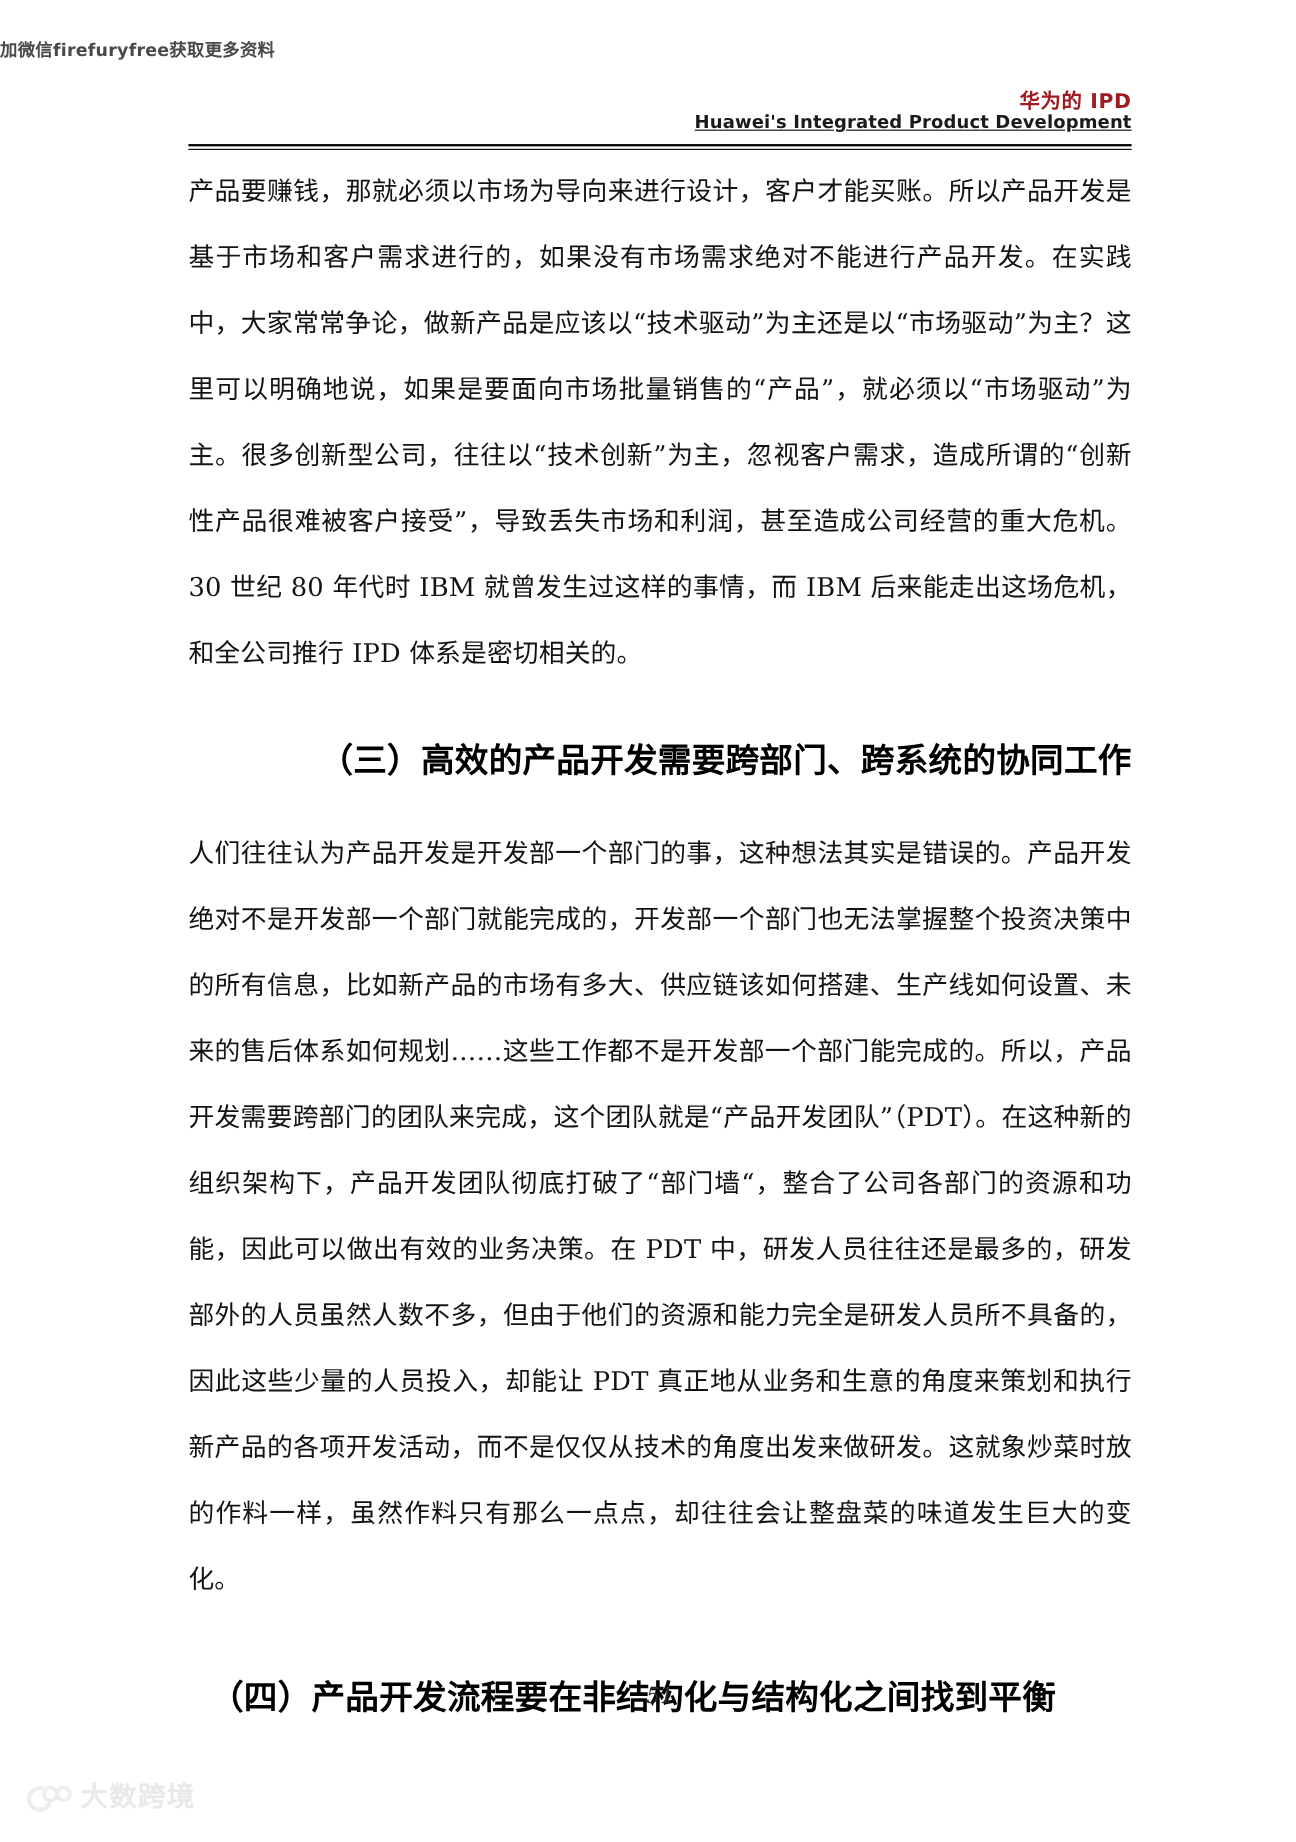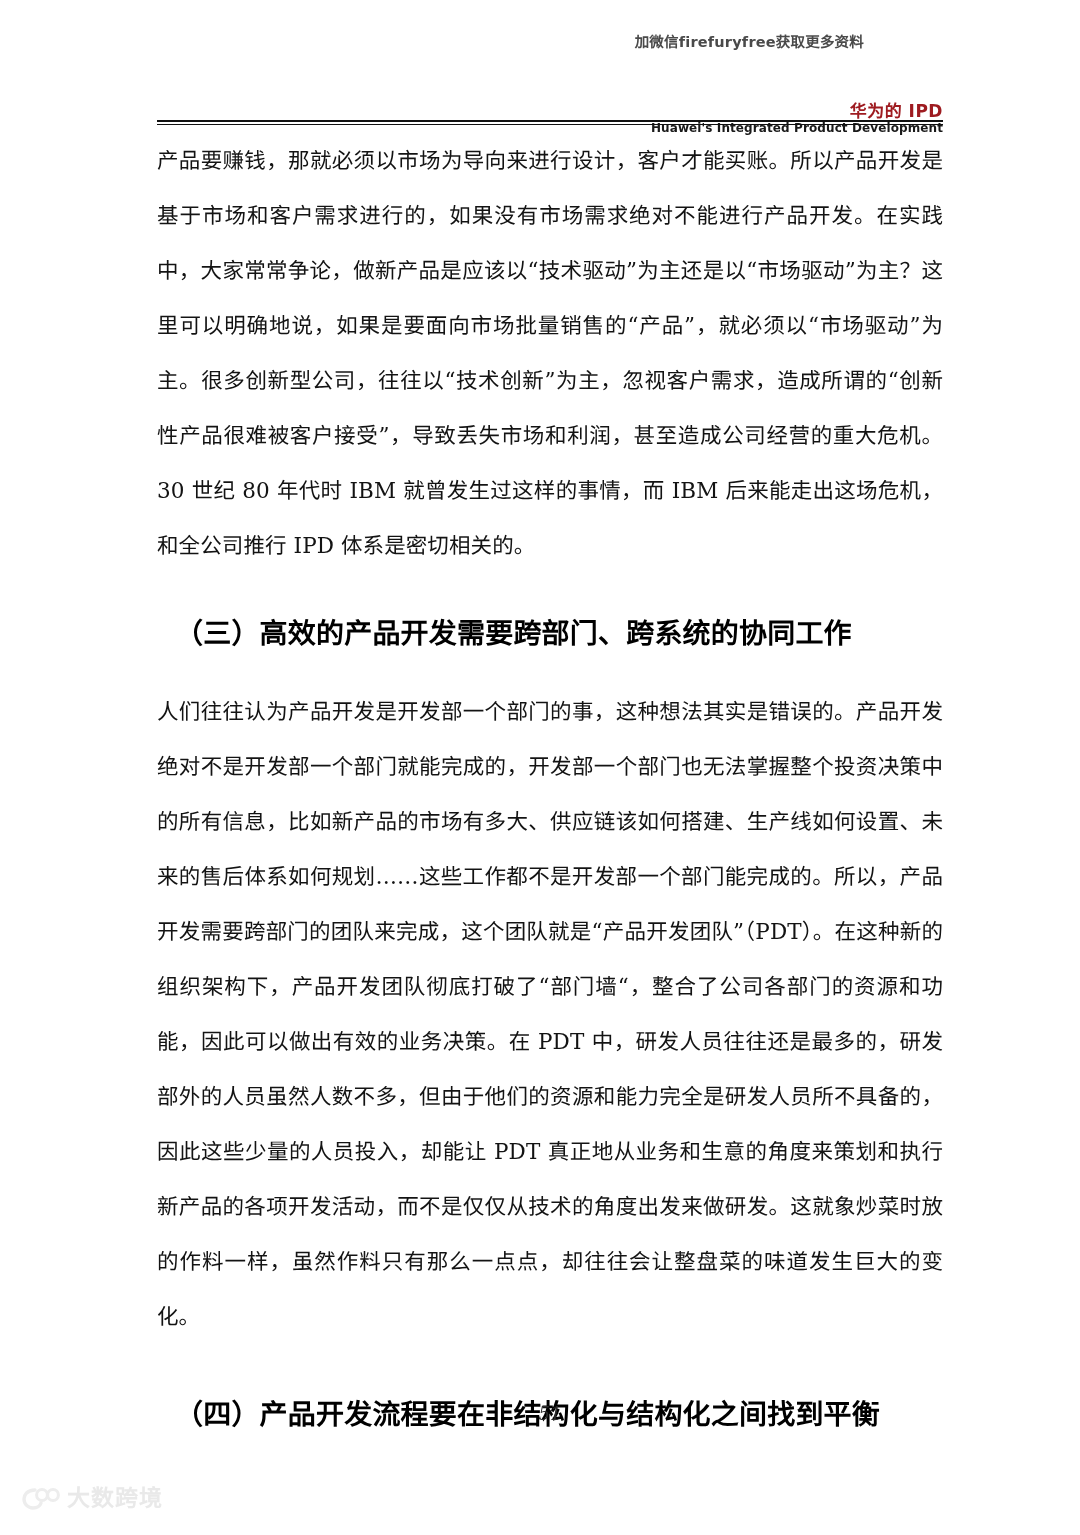--- a/index.html
+++ b/index.html
@@ -16,21 +16,21 @@
     font-family: "DejaVu Serif", "Liberation Serif", serif;
     color: #1a1a1a;
   }
 
   
   .top-watermark {
     position: absolute;
     top: 30px;
     left: 0;
     width: 864px;
-    text-align: right;
+    text-align: left;
     font-family: "DejaVu Sans", "Liberation Sans", sans-serif;
     font-size: 14.5px;
     font-weight: 700;
     color: #4a4a4a;
     letter-spacing: 0.2px;
     white-space: nowrap;
   }
 
   
   .page {
@@ -69,39 +69,39 @@
     color: #1a1a1a;
     letter-spacing: 0.5px;
     line-height: 18px;
     white-space: nowrap;
   }
   .header-right {
     position: absolute;
     right: 0;
     top: 1px;
     text-align: right;
-    margin-top: 26px;
   }
   .ipd-cn {
     font-family: "DejaVu Sans", "Liberation Sans", sans-serif;
     font-size: 17px;
     font-weight: 700;
     color: #9e1b20;
     letter-spacing: 0.5px;
     line-height: 20px;
     white-space: nowrap;
   }
   .ipd-en {
     font-family: "DejaVu Sans", "Liberation Sans", sans-serif;
-    font-size: 12px;
+    font-size: 15px;
     font-weight: 700;
     color: #1a1a1a;
     letter-spacing: 0.1px;
     line-height: 14px;
     white-space: nowrap;
+    text-decoration: underline;
   }
   .header-rule {
     position: absolute;
     top: 120px;
     left: 0;
     width: 786px;
   }
   .header-rule .thick {
     height: 2.2px;
     background: #111;
@@ -138,21 +138,21 @@
   h2.heading {
     margin: 26px 0 20px 0;
     font-size: 28px;
     line-height: 53px;
     font-weight: 700;
     color: #000;
     text-indent: 18px;
     letter-spacing: 0.2px;
     font-family: "DejaVu Serif", "Liberation Serif", serif;
   }
-  h2.heading-3 { margin-top: 34px; margin-bottom: 24px; }
+  h2.heading-3 { margin-top: 34px; margin-bottom: 24px; text-align: right; }
   h2.heading-4 { margin-top: 44px; margin-bottom: 0; }
 
   
   .page-number {
     position: absolute;
     left: 0;
     top: 1403px;
     width: 786px;
     text-align: center;
     font-size: 18px;

